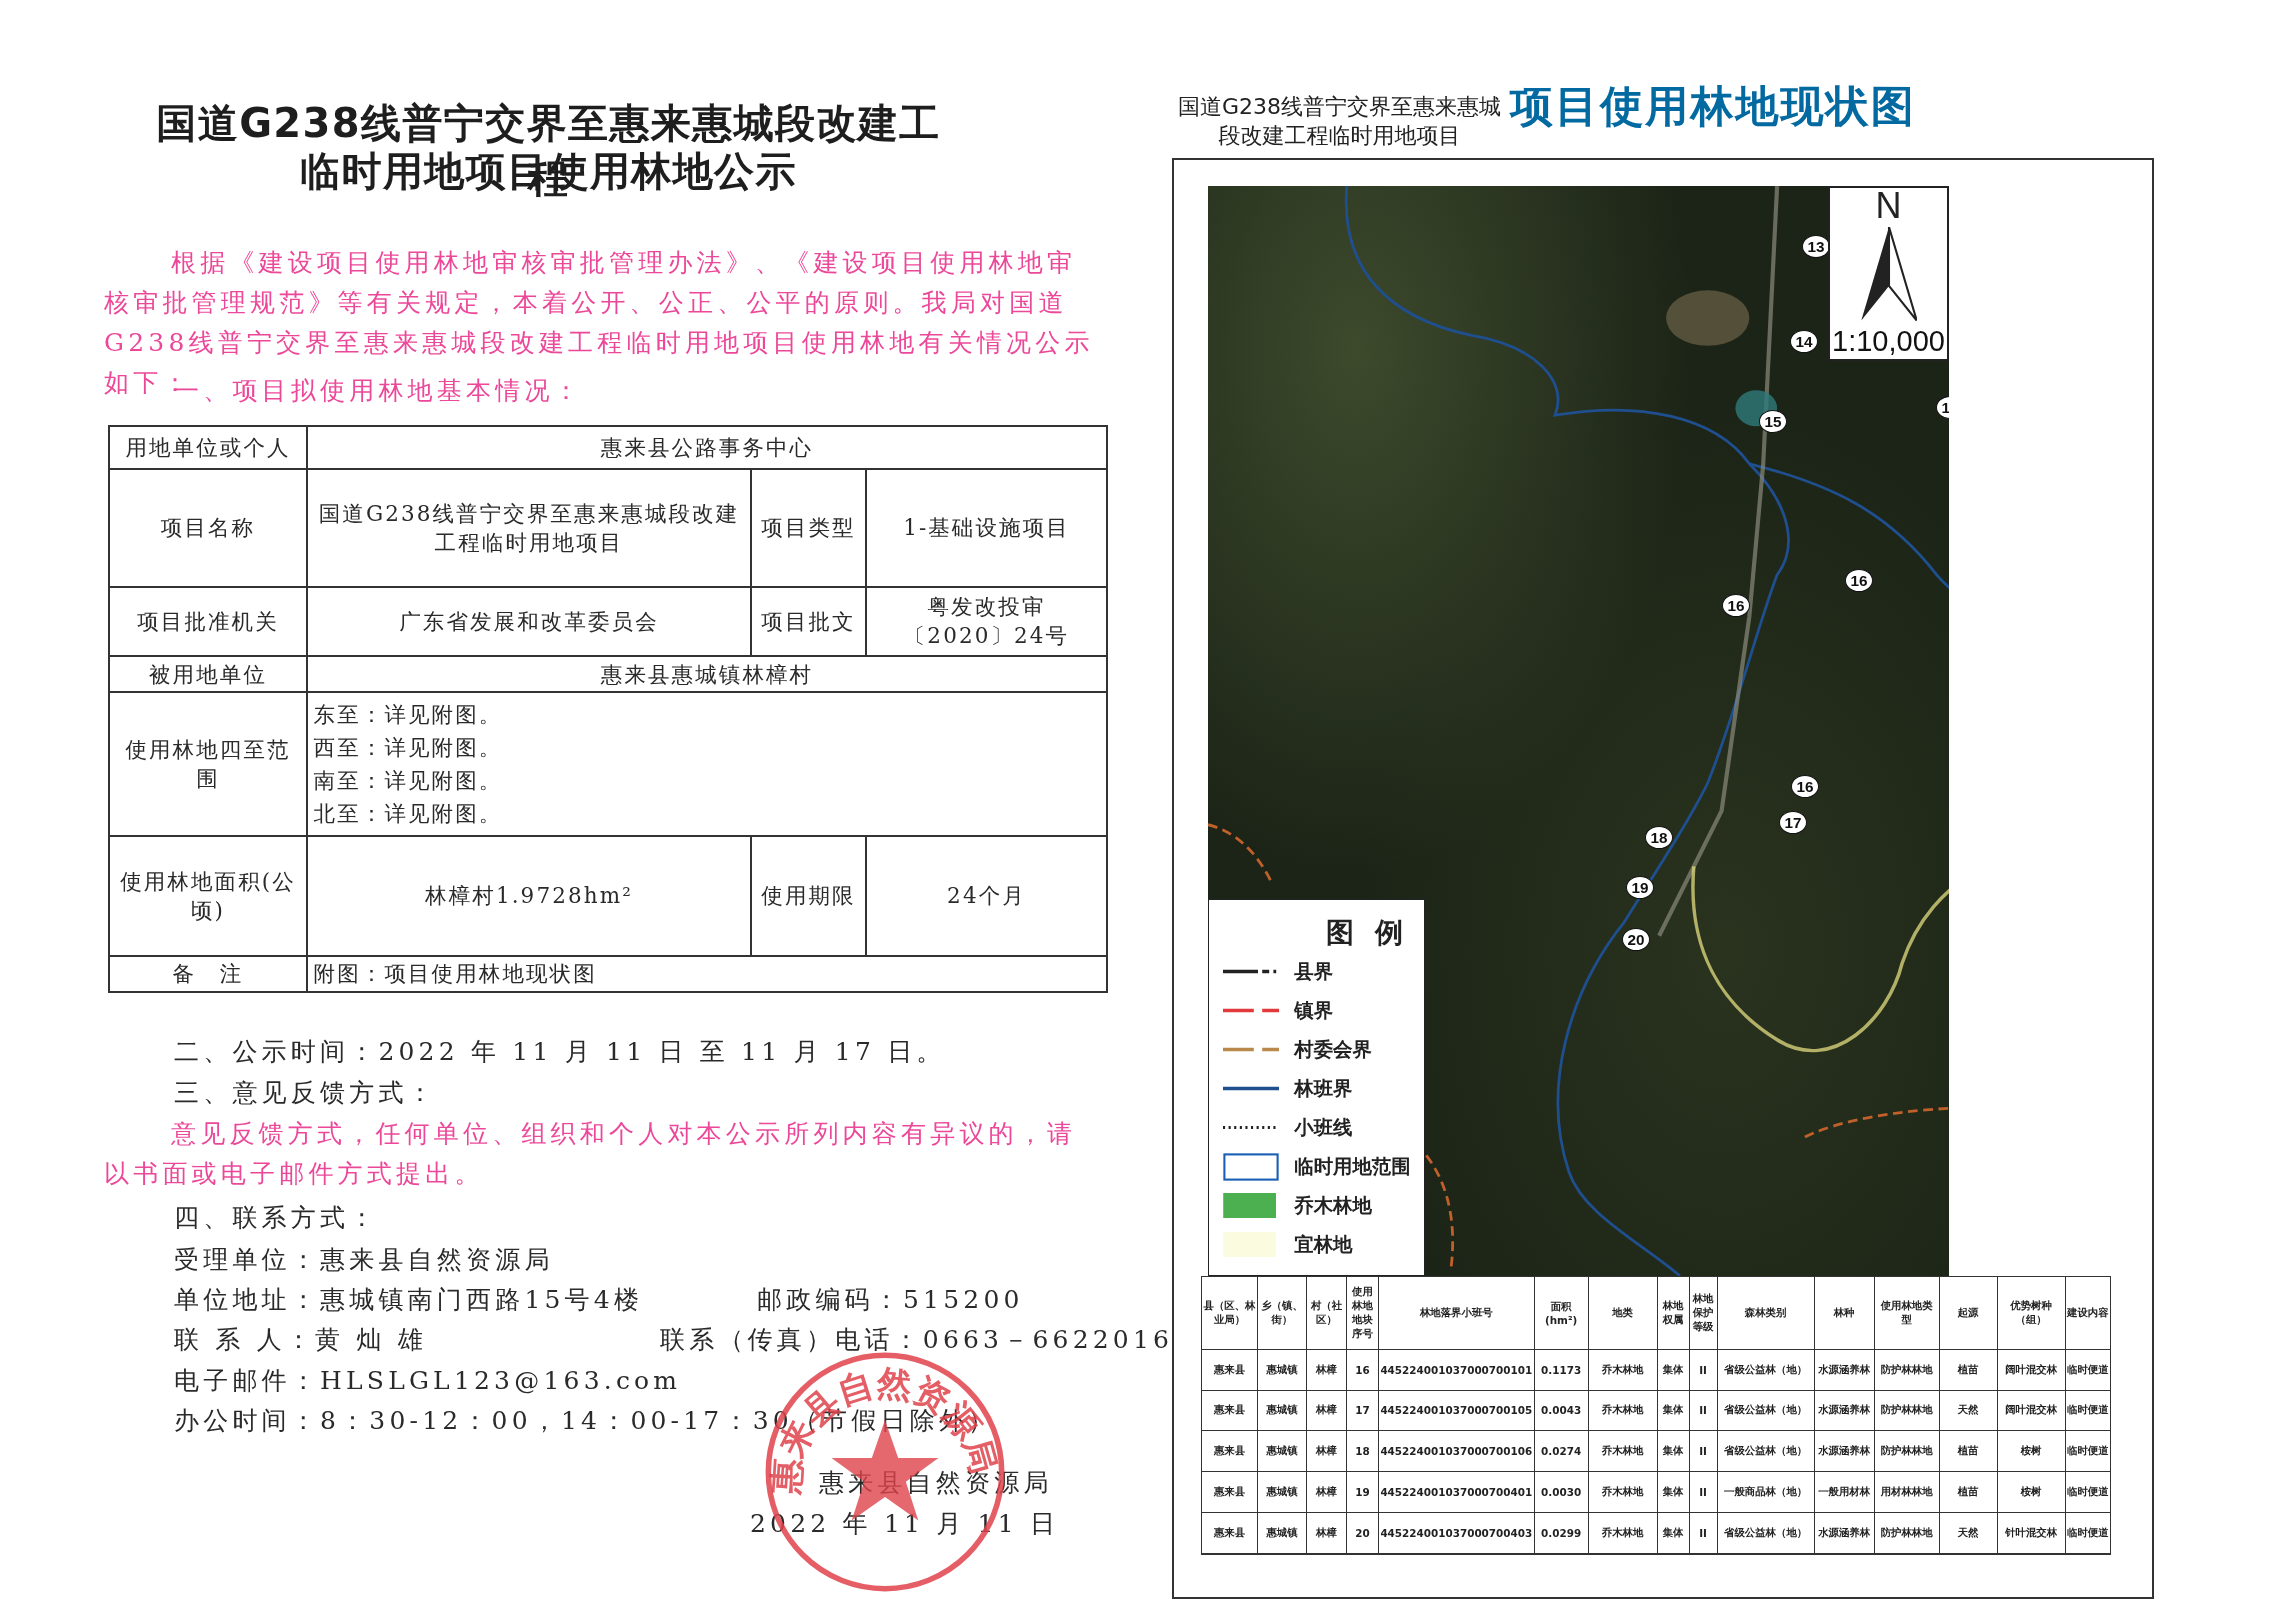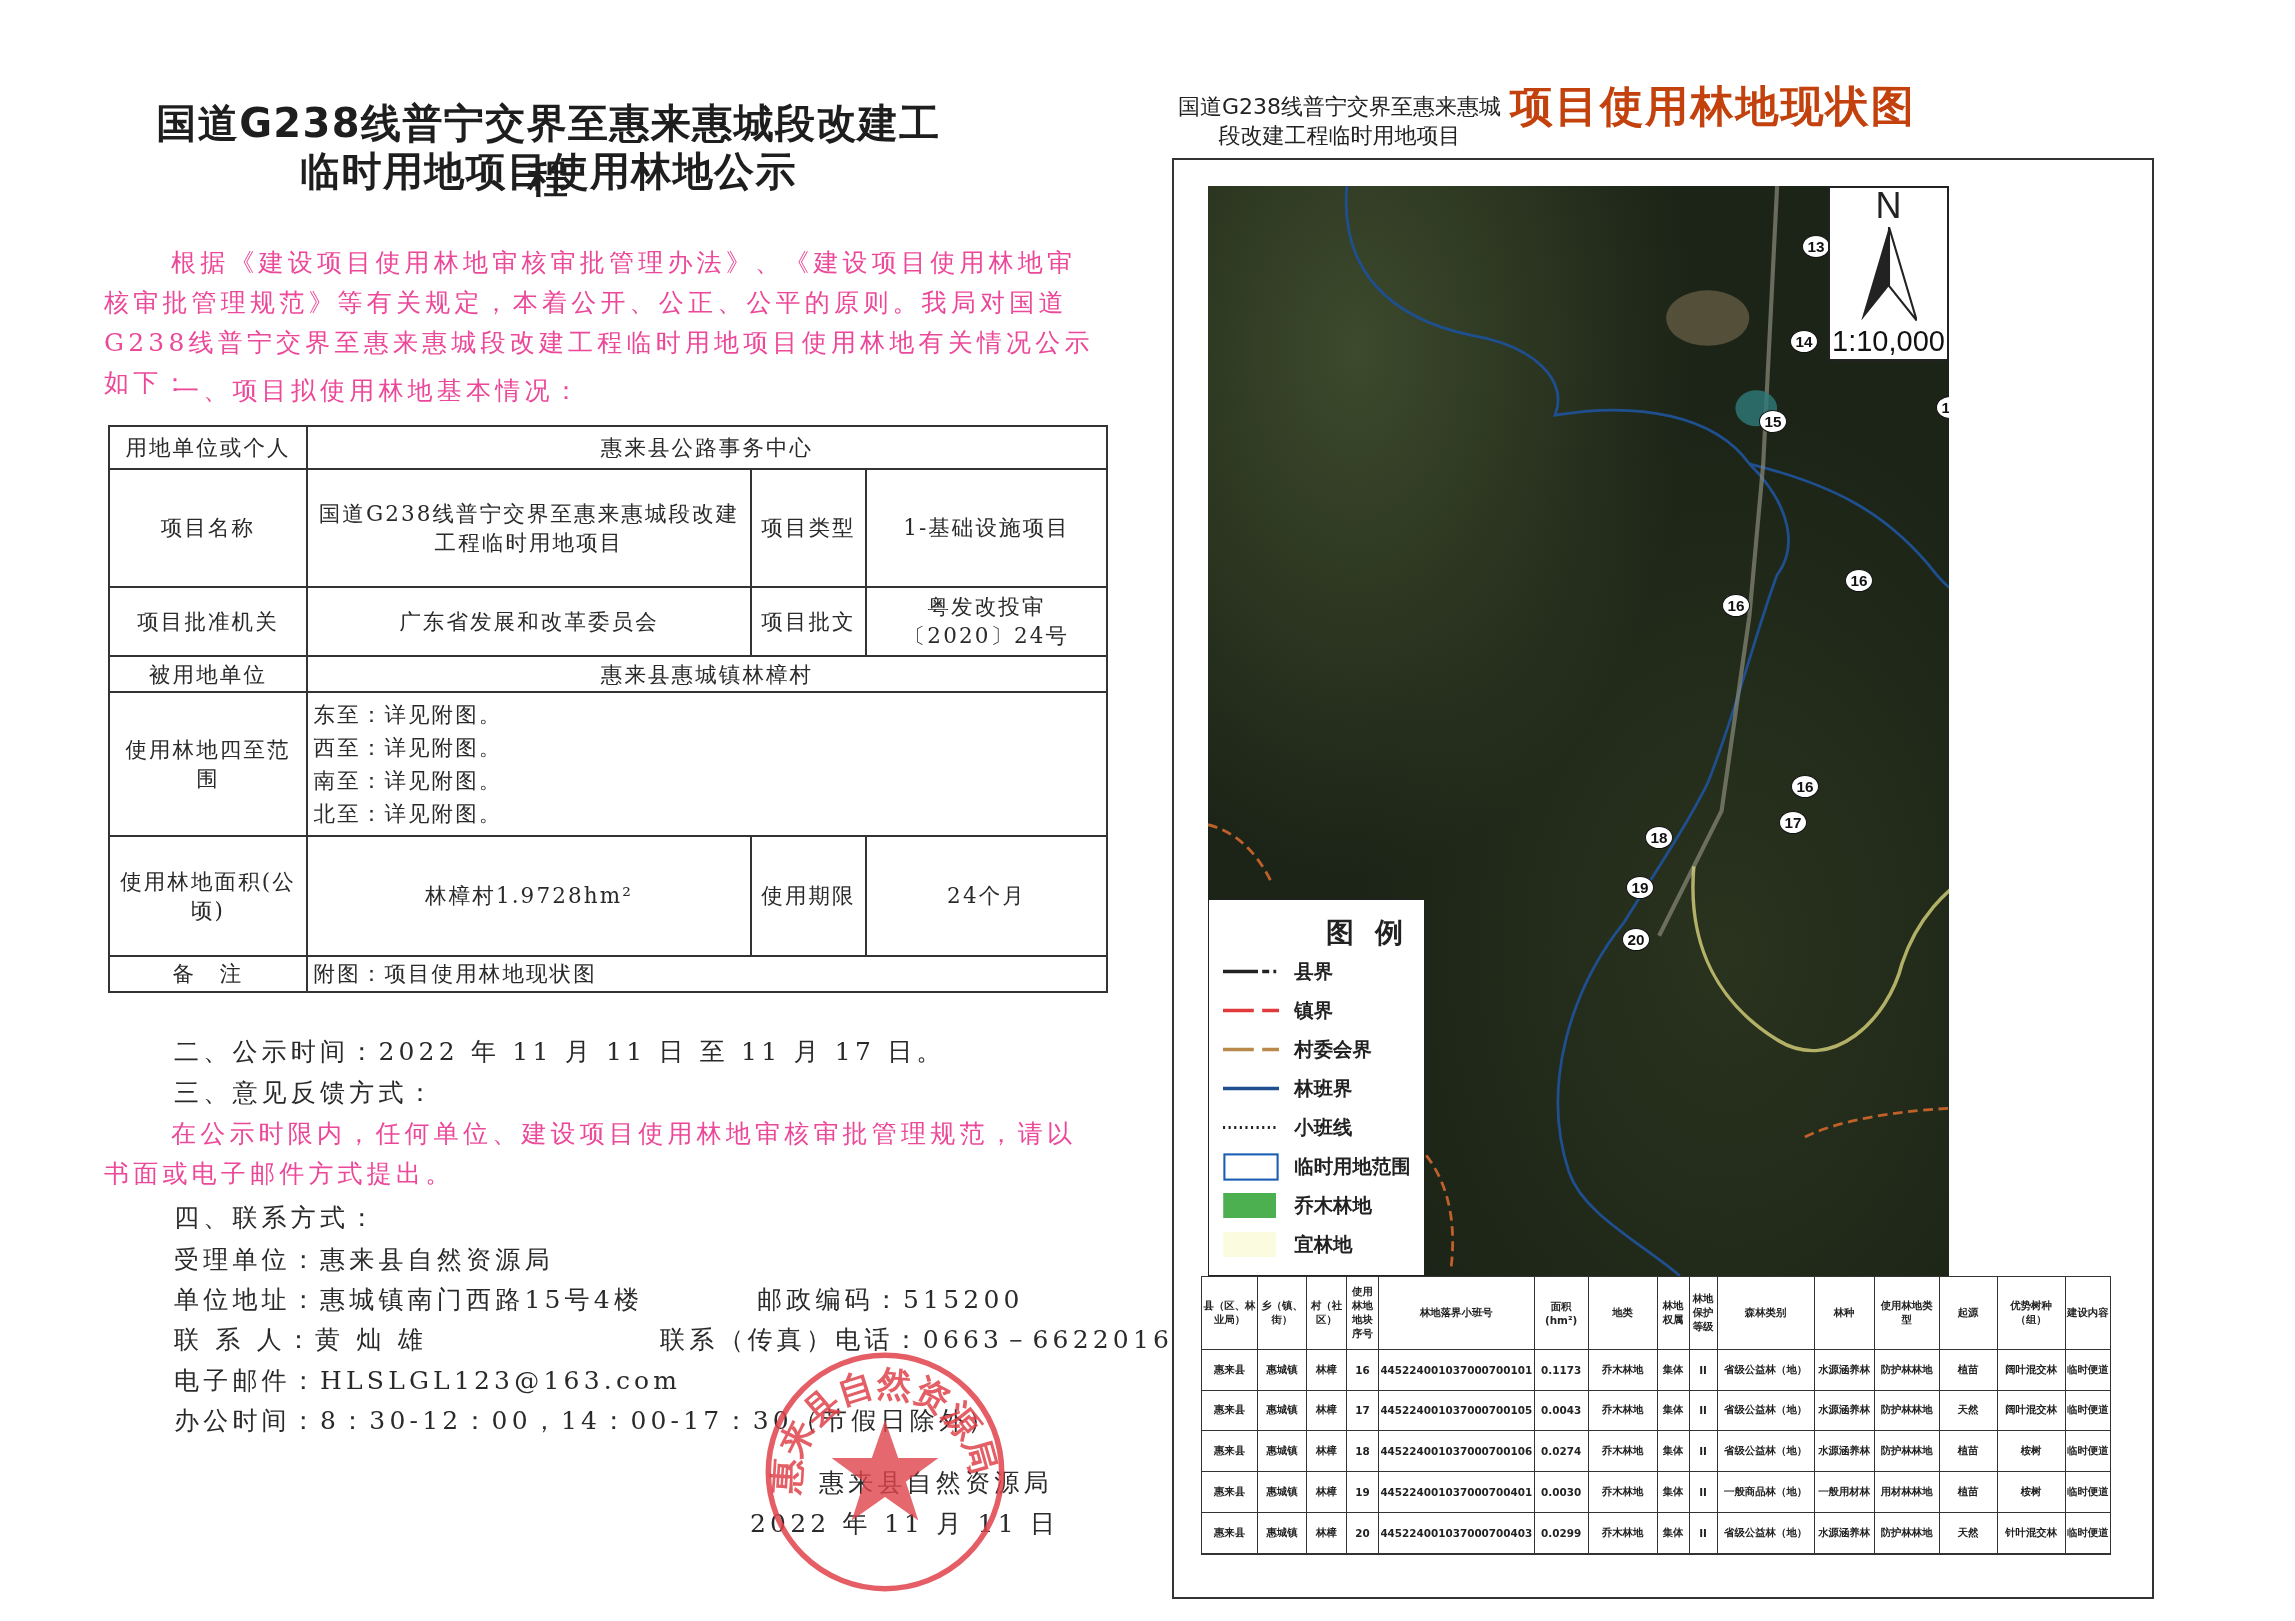--- a/index.html
+++ b/index.html
@@ -18,21 +18,21 @@
   table.info td.left{text-align:left;}
   .r-h1 td{height:35px;} .r-h2 td{height:111px;} .r-h3 td{height:61px;}
   .r-h4 td{height:29px;} .r-h5 td{height:136px;} .r-h6 td{height:112px;} .r-h7 td{height:28px;}
   .bounds div{line-height:33px;text-align:left;}
   .line{position:absolute;left:174px;font-size:25px;letter-spacing:4.2px;color:#2a2a2a;white-space:nowrap;}
   .stamp{position:absolute;left:760px;top:1347px;width:250px;height:250px;pointer-events:none;}
   
   .map-sub{position:absolute;left:1173px;top:92px;width:333px;text-align:center;
        font-family:"DejaVu Sans","Liberation Sans",sans-serif;font-size:22px;line-height:29px;color:#222;}
   .map-title{position:absolute;left:1510px;top:78px;font-family:"DejaVu Sans","Liberation Sans",sans-serif;
-       font-weight:bold;font-size:43px;letter-spacing:2.1px;color:#c2410c;}
+       font-weight:bold;font-size:43px;letter-spacing:2.1px;color:#0369a1;}
   .map-frame{position:absolute;left:1172px;top:158px;width:978px;height:1437px;border:2.1px solid #333;border-top:2.8px solid #333;}
   .map-img{position:absolute;left:1208px;top:186px;width:741px;height:1090px;
        background:radial-gradient(ellipse at 20% 15%,#3d4a2c 0%,transparent 40%),
                   radial-gradient(ellipse at 70% 70%,#2a331e 0%,transparent 50%),
                   #1c2417;overflow:hidden;}
   .north{position:absolute;right:0;top:0;width:117px;height:171px;background:#fff;border:2.1px solid #222;}
   .north .n{position:absolute;top:-2.8px;width:100%;text-align:center;font-family:"Liberation Sans",sans-serif;font-size:36px;color:#222;}
   .north .scale{position:absolute;bottom:1.4px;width:100%;text-align:center;font-family:"Liberation Sans",sans-serif;font-size:29px;color:#111;}
   .lbl{position:absolute;background:#fff;border:1.4px solid #111;border-radius:50%;font-family:"Liberation Sans",sans-serif;
        font-weight:bold;font-size:15.3px;width:26px;height:21px;line-height:21px;text-align:center;color:#111;}
@@ -100,21 +100,21 @@
   </tr>
   <tr class="r-h7">
     <td>备　注</td>
     <td colspan="3" class="left">附图：项目使用林地现状图</td>
   </tr>
 </tbody>
   </table>
 
 <div class="line" style="top:1035px">二、公示时间：2022 年 11 月 11 日 至 11 月 17 日。</div>
 <div class="line" style="top:1076px">三、意见反馈方式：</div>
-<div class="para" style="top:1114px;text-indent:67px;">在公示时限内，任何单位、建设项目使用林地审核审批管理规范，请以书面或电子邮件方式提出。</div>
+<div class="para" style="top:1114px;text-indent:67px;">意见反馈方式，任何单位、组织和个人对本公示所列内容有异议的，请以书面或电子邮件方式提出。</div>
 <div class="line" style="top:1201px">四、联系方式：</div>
 <div class="line" style="top:1243px">受理单位：惠来县自然资源局</div>
 <div class="line" style="top:1283px">单位地址：惠城镇南门西路15号4楼</div>
 <div class="line" style="top:1283px;left:757px">邮政编码：515200</div>
 <div class="line" style="top:1323px">联 系 人：黄 灿 雄</div>
 <div class="line" style="top:1323px;left:660px">联系（传真）电话：0663－6622016</div>
 <div class="line" style="top:1364px">电子邮件：HLSLGL123@163.com</div>
 <div class="line" style="top:1404px">办公时间：8：30-12：00，14：00-17：30（节假日除外）</div>
 <div class="line" style="top:1466px;left:819px">惠来县自然资源局</div>
 <div class="line" style="top:1507px;left:750px">2022 年 11 月 11 日</div>

